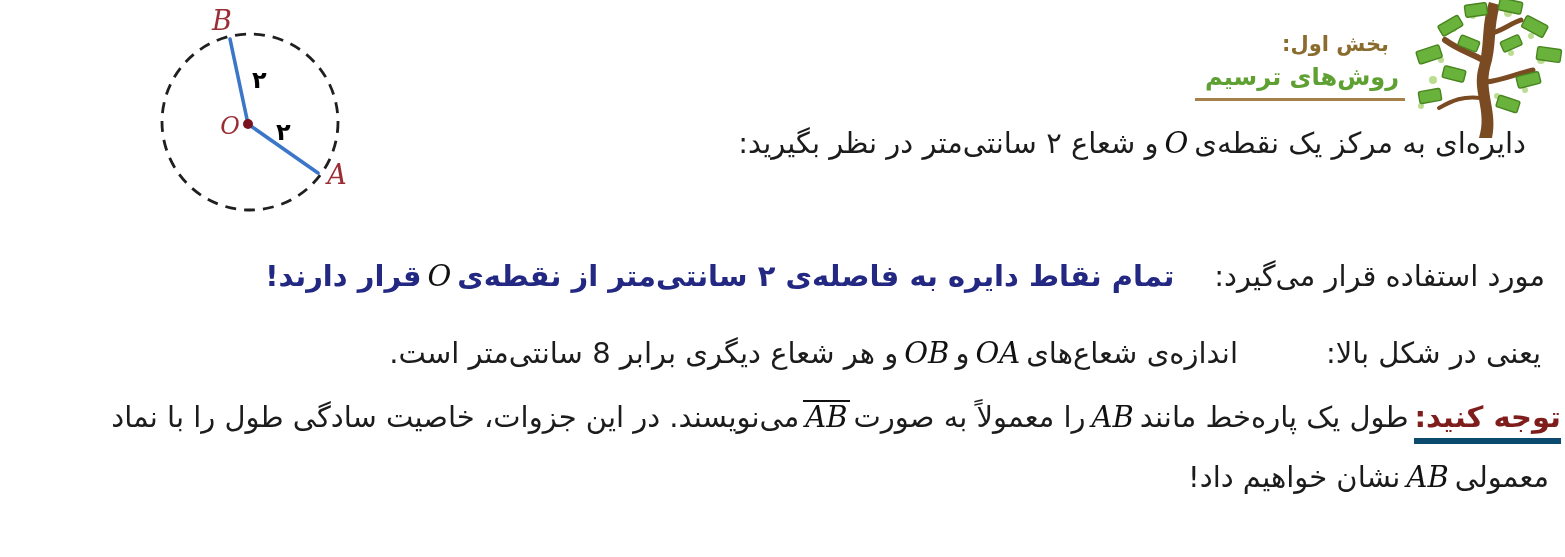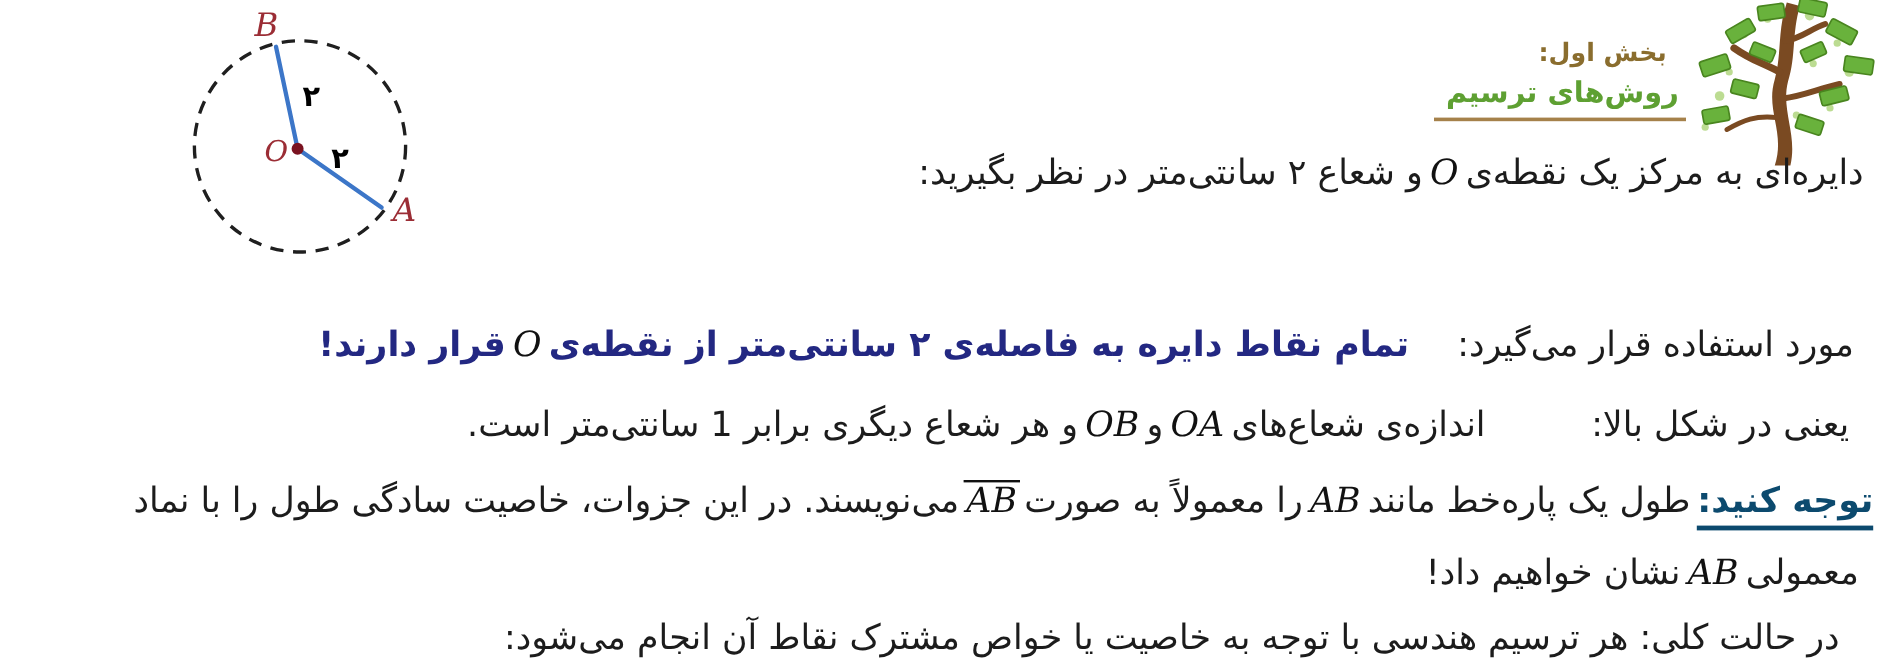--- a/index.html
+++ b/index.html
@@ -56,23 +56,23 @@
   }
   .over{
     display:inline-block;
     border-top:2px solid #111;
     line-height:1.0;
     padding:1px 2px 0 2px;
     margin:0 4px;
   }
   .navy{ color:#232882; font-weight:bold; }
   .note-blue{
-    color:#0c4a6e;
+    color:#7f1d1d;
     font-weight:bold;
-    border-bottom:4px solid #0c4a6e;
+    border-bottom:6px solid #0c4a6e;
     padding-bottom:4px;
   }
   .gap-40{display:inline-block; width:40px;}
   .gap-88{display:inline-block; width:88px;}
 </style>
 </head>
 <body>
 
 <div id="page">
 
@@ -127,38 +127,35 @@
       <line x1="130" y1="122" x2="200" y2="171"></line>
     </g>
     <circle cx="130" cy="122" r="5" fill="#7a1220"></circle>
     <text x="104" y="28" font-family="DejaVu Serif, serif" font-style="italic" font-size="27" fill="#9b2d35" text-anchor="middle">B</text>
     <text x="219" y="182" font-family="DejaVu Serif, serif" font-style="italic" font-size="27" fill="#9b2d35" text-anchor="middle">A</text>
     <text x="122" y="132" font-family="DejaVu Serif, serif" font-style="italic" font-size="24" fill="#9b2d35" text-anchor="end">O</text>
     <text x="134" y="86" font-family="DejaVu Sans, sans-serif" font-weight="bold" font-size="24" fill="#000">۲</text>
     <text x="158" y="138" font-family="DejaVu Sans, sans-serif" font-weight="bold" font-size="24" fill="#000">۲</text>
   </svg>
 
-  <div class="fa-line" style="top:124px; right:12px;">
+  <div class="fa-line" style="top:124px; right:39px;">
     <span>دایره‌ای به مرکز یک نقطه‌ی</span><span class="math">O</span><span>و شعاع ۲ سانتی‌متر در نظر بگیرید:</span>
   </div>
 
 
-  <div class="fa-line" style="top:268px; right:20px;">
+  <div class="fa-line" style="top:257px; right:20px;">
     <span>مورد استفاده قرار می‌گیرد:</span><span class="gap-40"></span><span class="navy">تمام نقاط دایره به فاصله‌ی ۲ سانتی‌متر از نقطه‌ی</span><span class="math">O</span><span class="navy">قرار دارند!</span>
   </div>
 
   <div class="fa-line" style="top:334px; right:24px;">
-    <span>یعنی در شکل بالا:</span><span class="gap-88"></span><span>اندازه‌ی شعاع‌های</span><span class="math">OA</span><span>و</span><span class="math">OB</span><span>و هر شعاع دیگری برابر 1 سانتی‌متر است.</span>
+    <span>یعنی در شکل بالا:</span><span class="gap-88"></span><span>اندازه‌ی شعاع‌های</span><span class="math">OA</span><span>و</span><span class="math">OB</span><span>و هر شعاع دیگری برابر 8 سانتی‌متر است.</span>
   </div>
 
   <div class="fa-line" style="top:398px; right:4px;">
     <span class="note-blue">توجه کنید:</span> <span>طول یک پاره‌خط مانند</span><span class="math">AB</span><span>را معمولاً به صورت</span><span class="math over">AB</span><span>می‌نویسند. در این جزوات، خاصیت سادگی طول را با نماد</span>
   </div>
 
   <div class="fa-line" style="top:458px; right:16px;text-align:right;">
     <span>معمولی</span><span class="math">AB</span><span>نشان خواهیم داد!</span>
   </div>
 
-  <div class="fa-line" style="top:512px; right:32px;">
-    <span>در حالت کلی: هر ترسیم هندسی با توجه به خاصیت یا خواص مشترک نقاط آن انجام می‌شود:</span>
-  </div>
 
 </div>
 
 </body></html>

